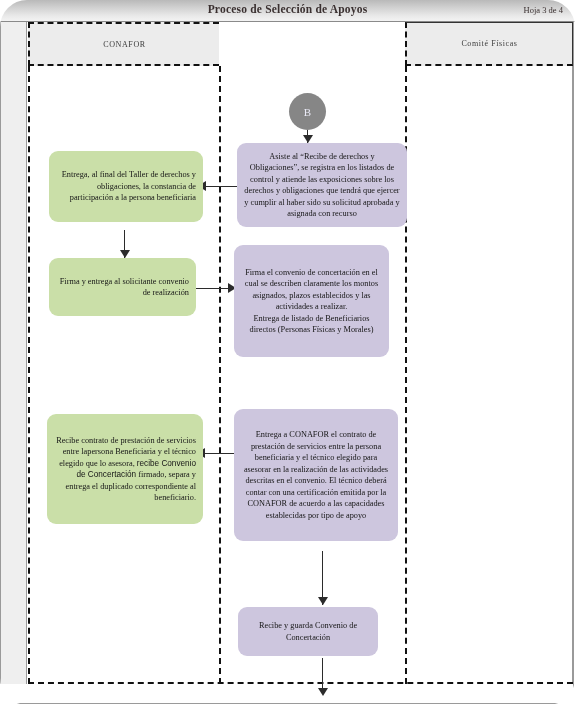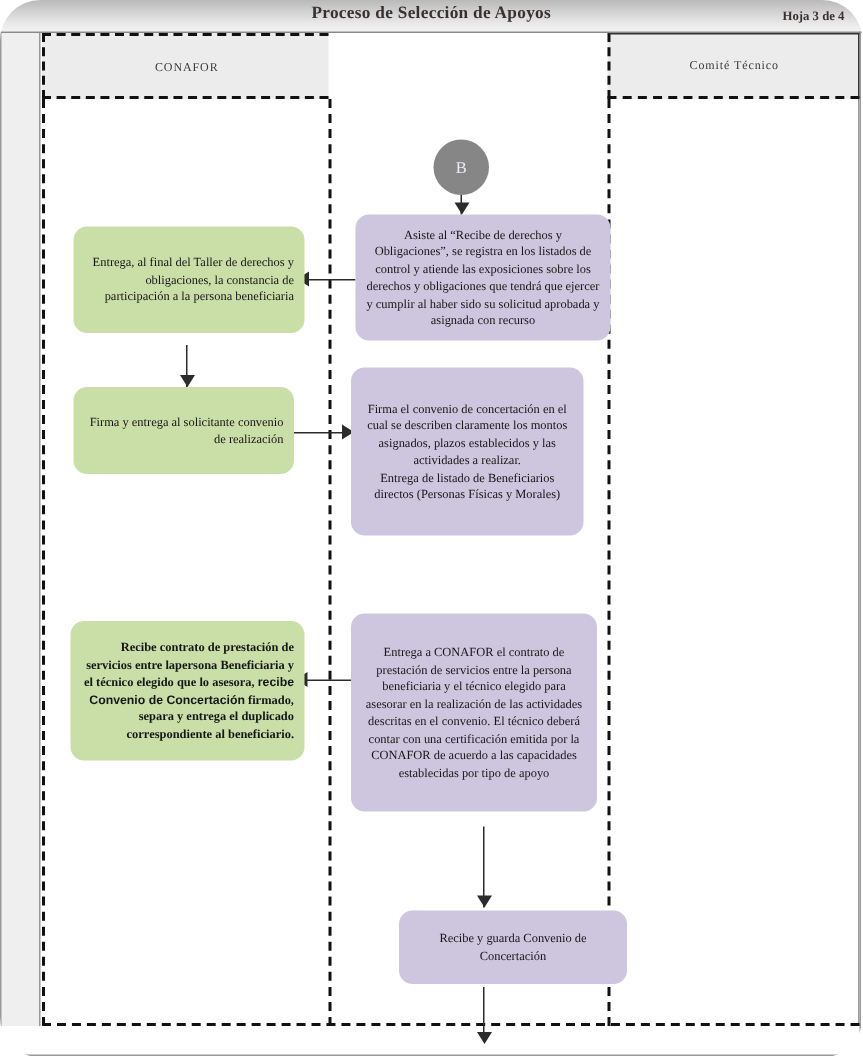--- a/index.html
+++ b/index.html
@@ -32,21 +32,21 @@
     text-align: center;
     font-size: 11.5px;
     font-weight: bold;
     color: #3a3030;
     letter-spacing: .2px;
   }
   #sheet-text {
     position: absolute;
     right: 12px; top: 5px;
     font-size: 8.5px;
-    font-weight: bold;
+    font-weight: normal;
     color: #3a3030;
   }
 
   
   #frame {
     position: absolute;
     left: 0; top: 21px;
     width: 574px; height: 683px;
     border-right: 1px solid #9a9a9a;
     border-bottom: 1px solid #9a9a9a;
@@ -182,21 +182,21 @@
     <div id="sheet-text">Hoja 3 de 4</div>
   </div>
 
   <div id="frame"></div>
   <div id="left-margin"></div>
 
   <div class="lane-head" id="lane-head-conafor">
     <span class="lane-head-label">CONAFOR</span>
   </div>
   <div class="lane-head" id="lane-head-comite">
-    <span class="lane-head-label">Comité  Técnico</span>
+    <span class="lane-head-label">Comité  Físicas</span>
   </div>
 
   <div class="lane-divider" id="divider-left"></div>
   <div class="lane-divider" id="divider-mid"></div>
   <div class="lane-divider" id="divider-right"></div>
   <div class="lane-divider" id="divider-far"></div>
   <div id="lane-bottom"></div>
 
   <div id="connector-b">
     <span>B</span>
@@ -233,25 +233,25 @@
 
   <div class="node green" id="node-conafor-2" style="left:49px; top:258px; width:147px; height:58px;">
     <span class="txt">Firma y entrega al solicitante convenio de realización</span>
   </div>
 
   <div class="node purple" id="node-solicitante-2" style="left:234px; top:245px; width:155px; height:112px; white-space:pre-line;">
     <span class="txt">Firma el convenio de concertación en el cual se describen claramente los montos asignados, plazos establecidos y las actividades a realizar.
 Entrega de listado de Beneficiarios directos (Personas Físicas y Morales)</span>
   </div>
 
-  <div class="node green" id="node-conafor-3" style="left:47px; top:414px; width:156px; height:93px;font-weight:bold;">
+  <div class="node green" id="node-conafor-3" style="left:47px; top:414px; width:156px; height:110px;">
     <span class="txt"><span>Recibe contrato de prestación de servicios entre lapersona Beneficiaria  y el técnico elegido que lo asesora, </span><span class="sans-emph">recibe Convenio de Concertación</span><span> firmado, separa y entrega el duplicado correspondiente al beneficiario.</span></span>
   </div>
 
   <div class="node purple" id="node-solicitante-3" style="left:234px; top:409px; width:164px; height:132px;">
     <span class="txt">Entrega a CONAFOR el contrato de prestación de servicios entre la persona beneficiaria y el técnico elegido para asesorar en la realización de las actividades descritas en el convenio. El técnico deberá contar con una certificación emitida por la CONAFOR de acuerdo a las capacidades establecidas por tipo de apoyo</span>
   </div>
 
-  <div class="node purple" id="node-solicitante-4" style="left:238px; top:607px; width:152px; height:49px;margin-left:28px;">
+  <div class="node purple" id="node-solicitante-4" style="left:238px; top:607px; width:140px; height:49px;">
     <span class="txt">Recibe y guarda Convenio de Concertación</span>
   </div>
 
 </div>
 
 </body></html>

